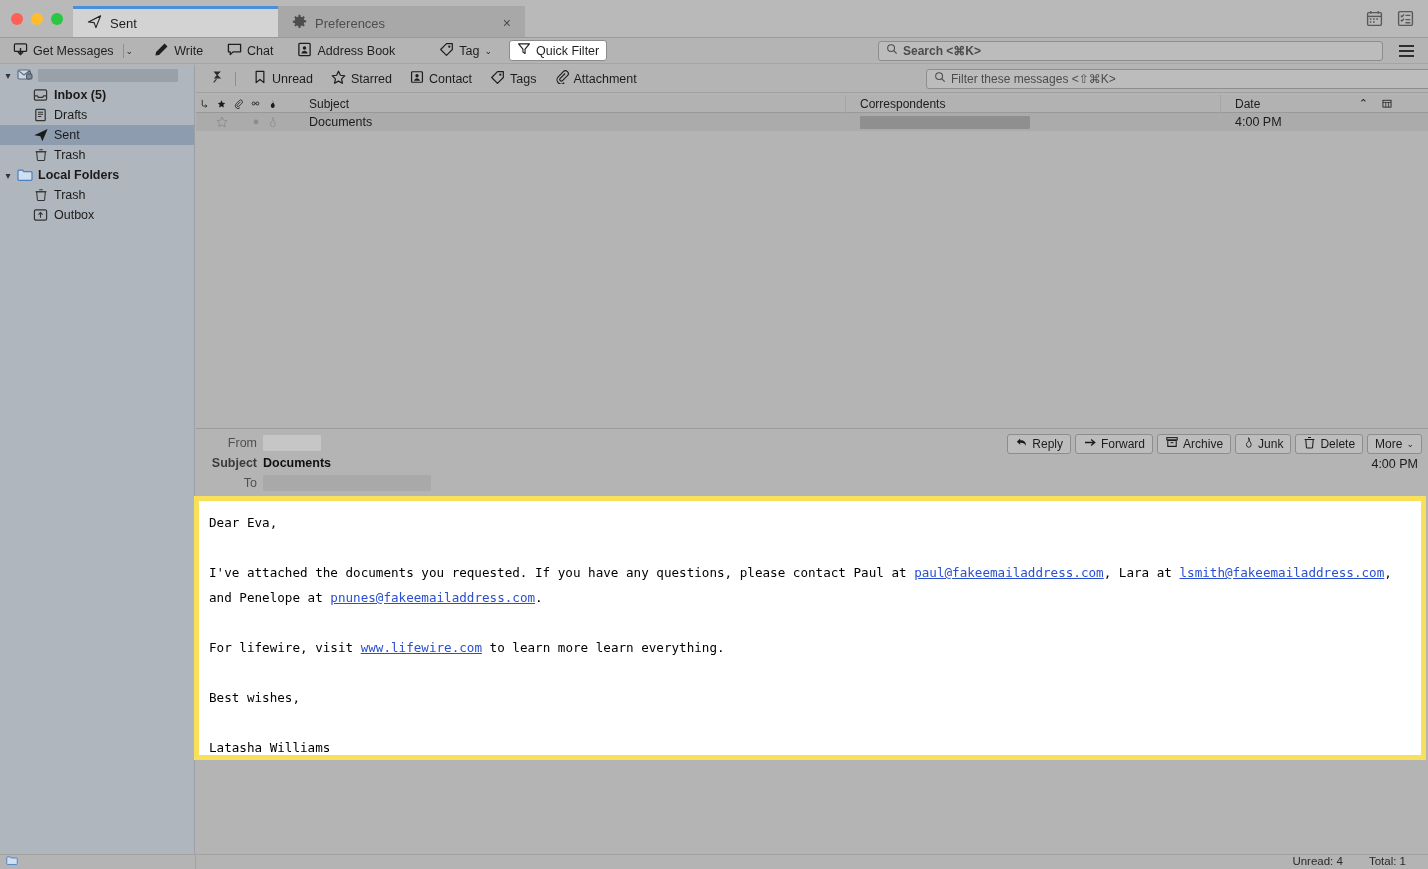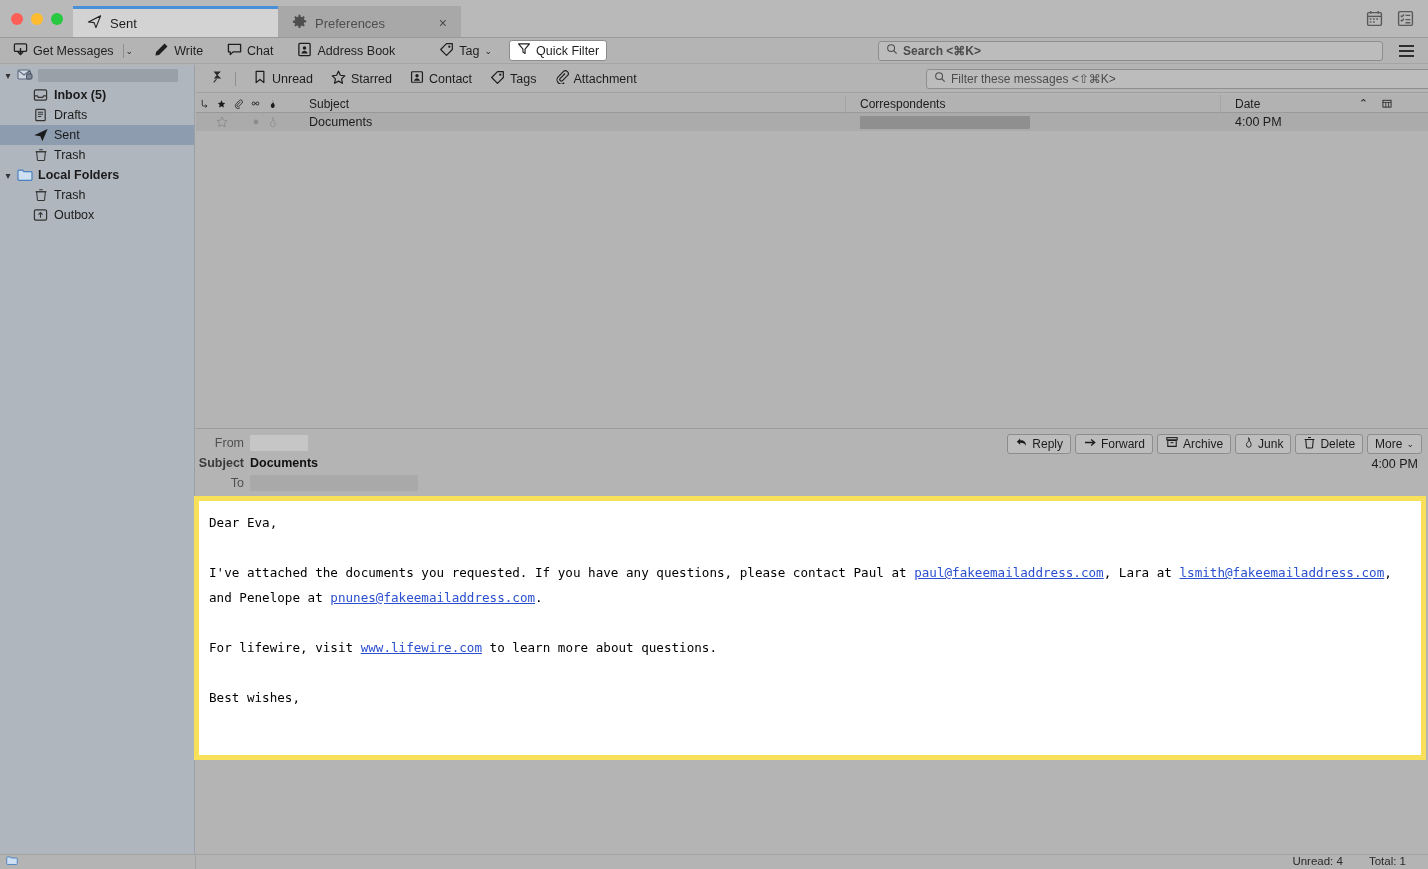--- a/index.html
+++ b/index.html
@@ -25,21 +25,21 @@
 
   .tab {
     height: 31px; display: flex; align-items: center; gap: 8px;
     padding: 0 14px; font-size: 13px; color: #3a3a3a;
     border-top: 3px solid transparent; position: relative; min-width: 160px;
   }
   .tab.active {
     background: #d3d3d3; border-top: 3px solid #4a90d9;
     color: #1d1d1d; width: 205px;
   }
-  .tab.inactive { background: #a8a8a8; color: #4e4e4e; width: 183px; }
+  .tab.inactive { background: #a8a8a8; color: #4e4e4e; width: 247px; }
   .tab .tabclose { margin-left: auto; font-size: 14px; color: #4a4a4a; line-height: 1; }
   .tabstrip .spacer { flex: 1; }
   .toprighticons { display: flex; gap: 14px; align-items: center; padding: 0 14px 10px 0; }
   .topicon { width: 17px; height: 17px; opacity: .75; }
 
   
   .toolbar {
     position: absolute; top: 38px; left: 0; width: 1428px; height: 26px;
     background: #b4b4b4; display: flex; align-items: center; gap: 0;
     padding: 0 6px; border-bottom: 1px solid #a5a5a5;
@@ -104,21 +104,21 @@
   .msgrow { display: flex; align-items: center; height: 18px; background: #ababab; font-size: 12.5px; color: #1b1b1b; }
   .mc { display: flex; align-items: center; height: 18px; }
   .mc.icon { width: 17px; justify-content: center; }
 
   
   .msgheader {
     position: absolute; top: 428px; left: 196px; width: 1232px; height: 64px;
     background: #b4b4b4; border-top: 1px solid #9b9b9b;
   }
   .hdrrow { display: flex; align-items: center; height: 20px; font-size: 12.5px; }
-  .hdrlabel { width: 54px; text-align: right; color: #505050; padding-right: 6px; }
+  .hdrlabel { width: 67px; text-align: right; color: #505050; padding-right: 6px; }
   .hdrlabel.strong { color: #3b3b3b; font-weight: bold; }
   .hdrvalue { color: #111; font-weight: bold; }
   .actions { position: absolute; right: 6px; top: 5px; display: flex; gap: 4px; }
   .abtn {
     display: flex; align-items: center; gap: 4px; height: 20px; padding: 0 7px;
     border: 1px solid #8d8d8d; border-radius: 3px; background: #bdbdbd;
     font-size: 12px; color: #1c1c1c; white-space: nowrap;
   }
   .msgtime { position: absolute; right: 10px; top: 28px; font-size: 12.5px; color: #1b1b1b; }
 
@@ -586,24 +586,25 @@
 
     <div class="msgtime">4:00 PM</div>
   </div>
 
   <div class="bodyframe">
     <div class="bodyinner">
       <p>Dear Eva,</p>
       <div class="gap"></div>
       <p><span>I've attached the documents you requested. If you have any questions, please contact Paul at </span><a class="mlink" href="#">paul@fakeemailaddress.com</a><span>, Lara at </span><a class="mlink" href="#">lsmith@fakeemailaddress.com</a><span>, and Penelope at </span><a class="mlink" href="#">pnunes@fakeemailaddress.com</a><span>.</span></p>
       <div class="gap"></div>
-      <p><span>For lifewire, visit </span><a class="mlink" href="#">www.lifewire.com</a><span> to learn more about questions.</span></p>
+      <p><span>For lifewire, visit </span><a class="mlink" href="#">www.lifewire.com</a><span> to learn more learn everything.</span></p>
       <div class="gap"></div>
       <p>Best wishes,</p>
       <div class="gap"></div>
+      <p>Latasha Williams</p>
       <div class="gap"></div>
       <p><a class="mlink" href="#">lwilliams@fakeemailaddress.com</a></p>
     </div>
   </div>
 
   <div class="bottomfill"></div>
 
   <div class="statusbar">
     <span class="statusicon">
       <svg width="12" height="11" viewBox="0 0 16 14">

